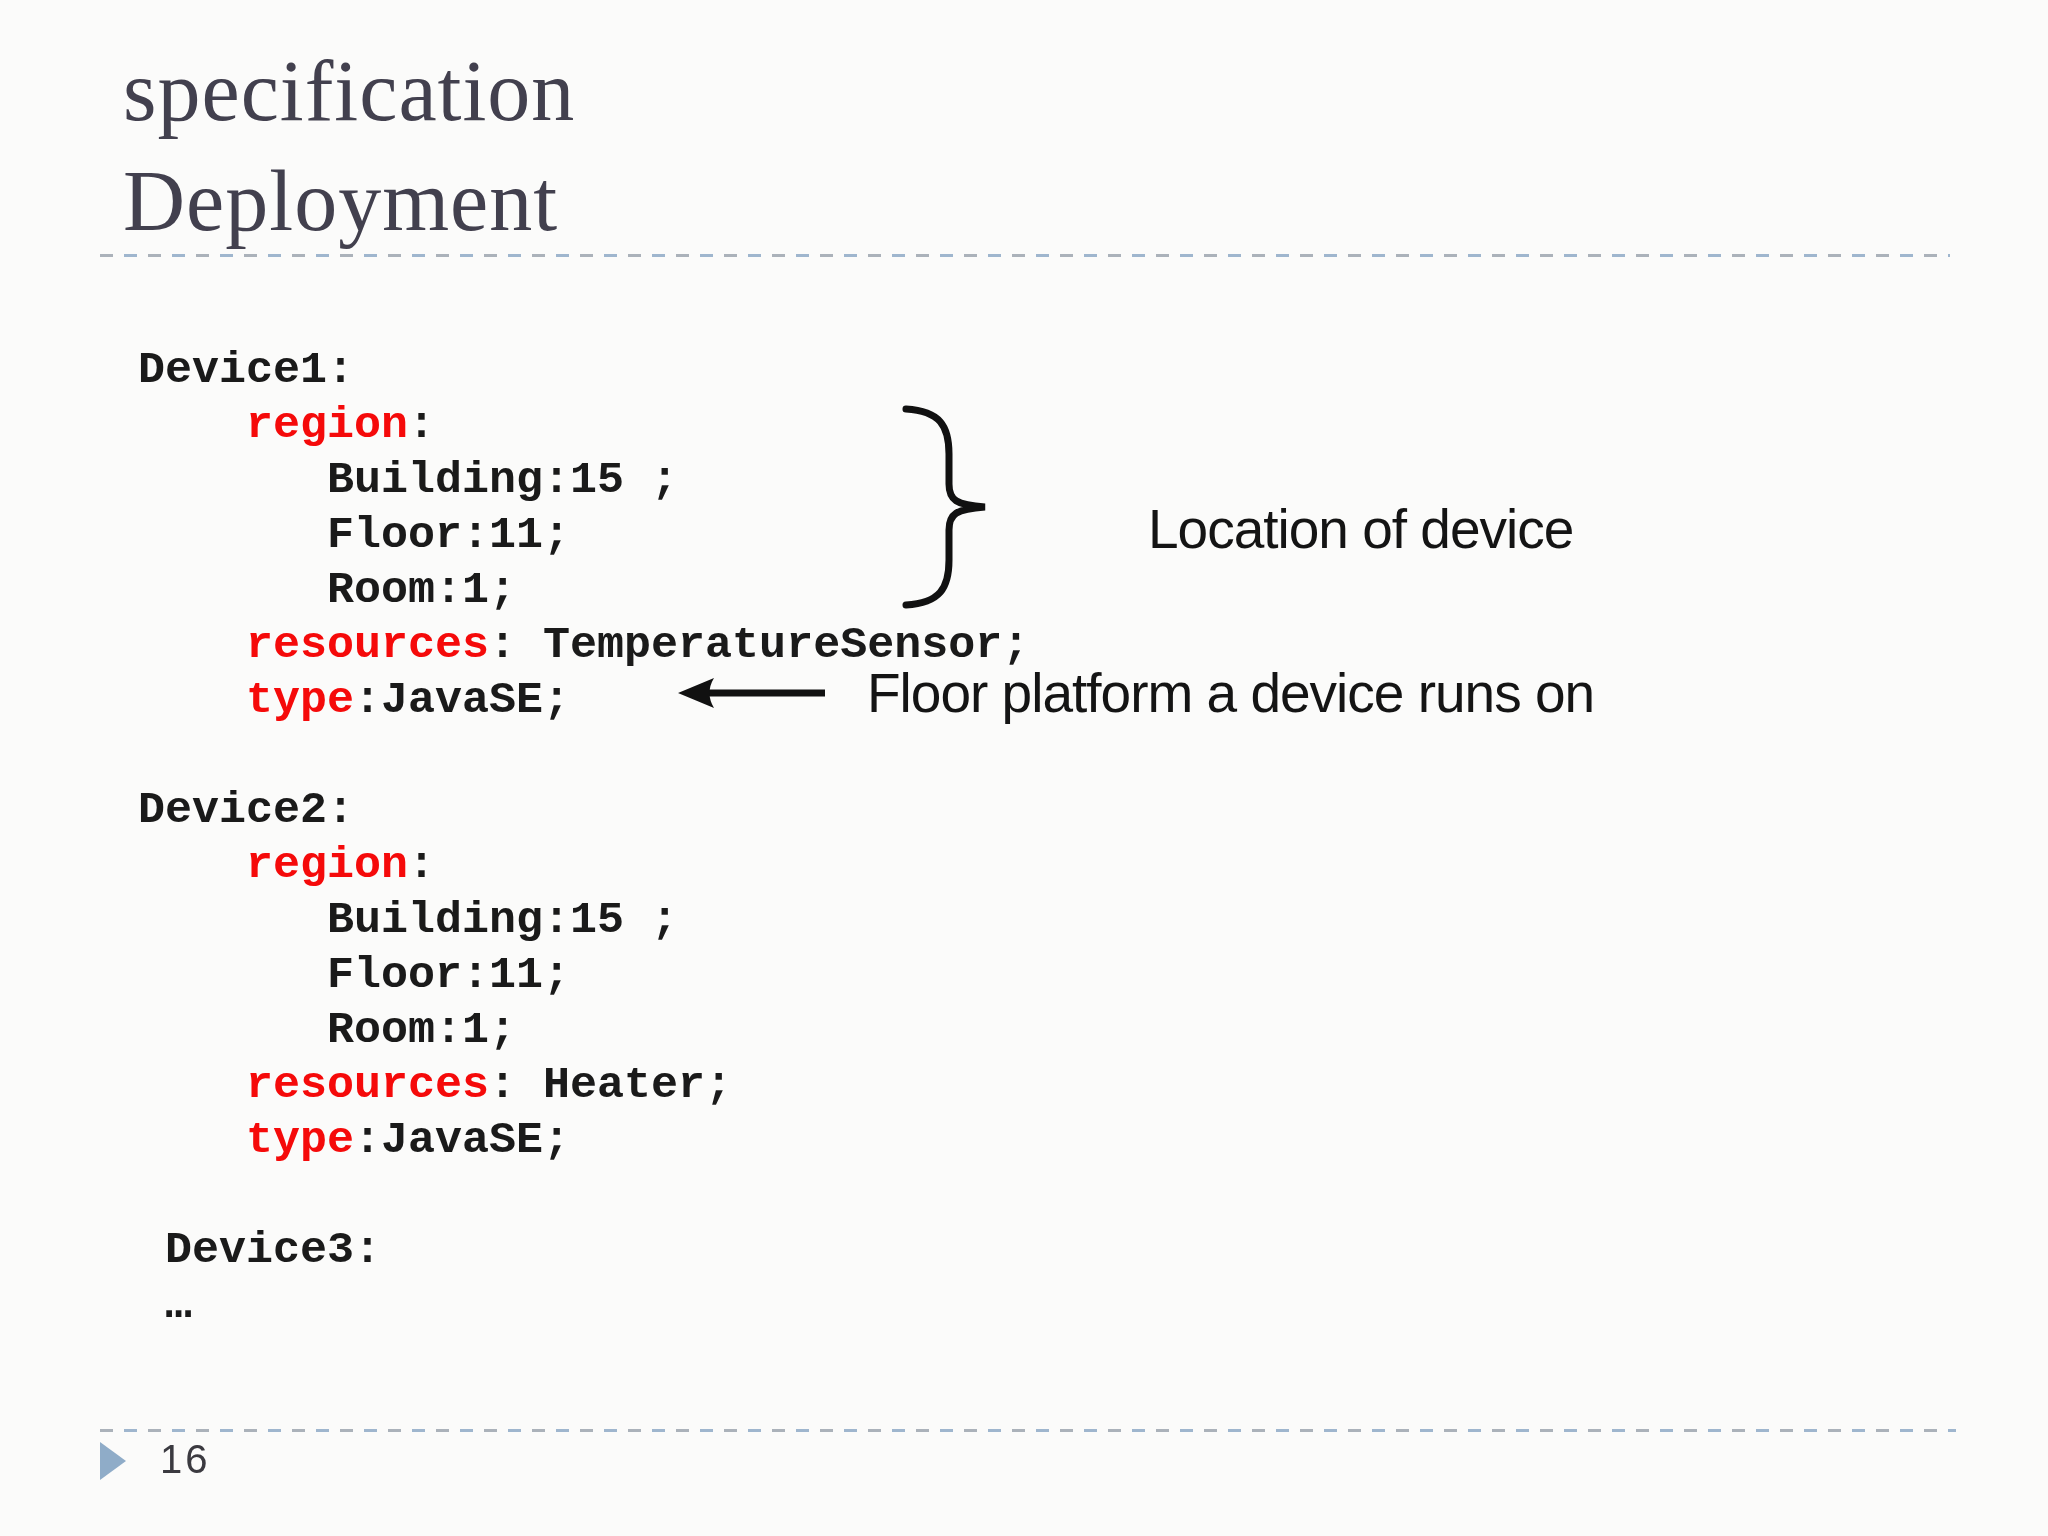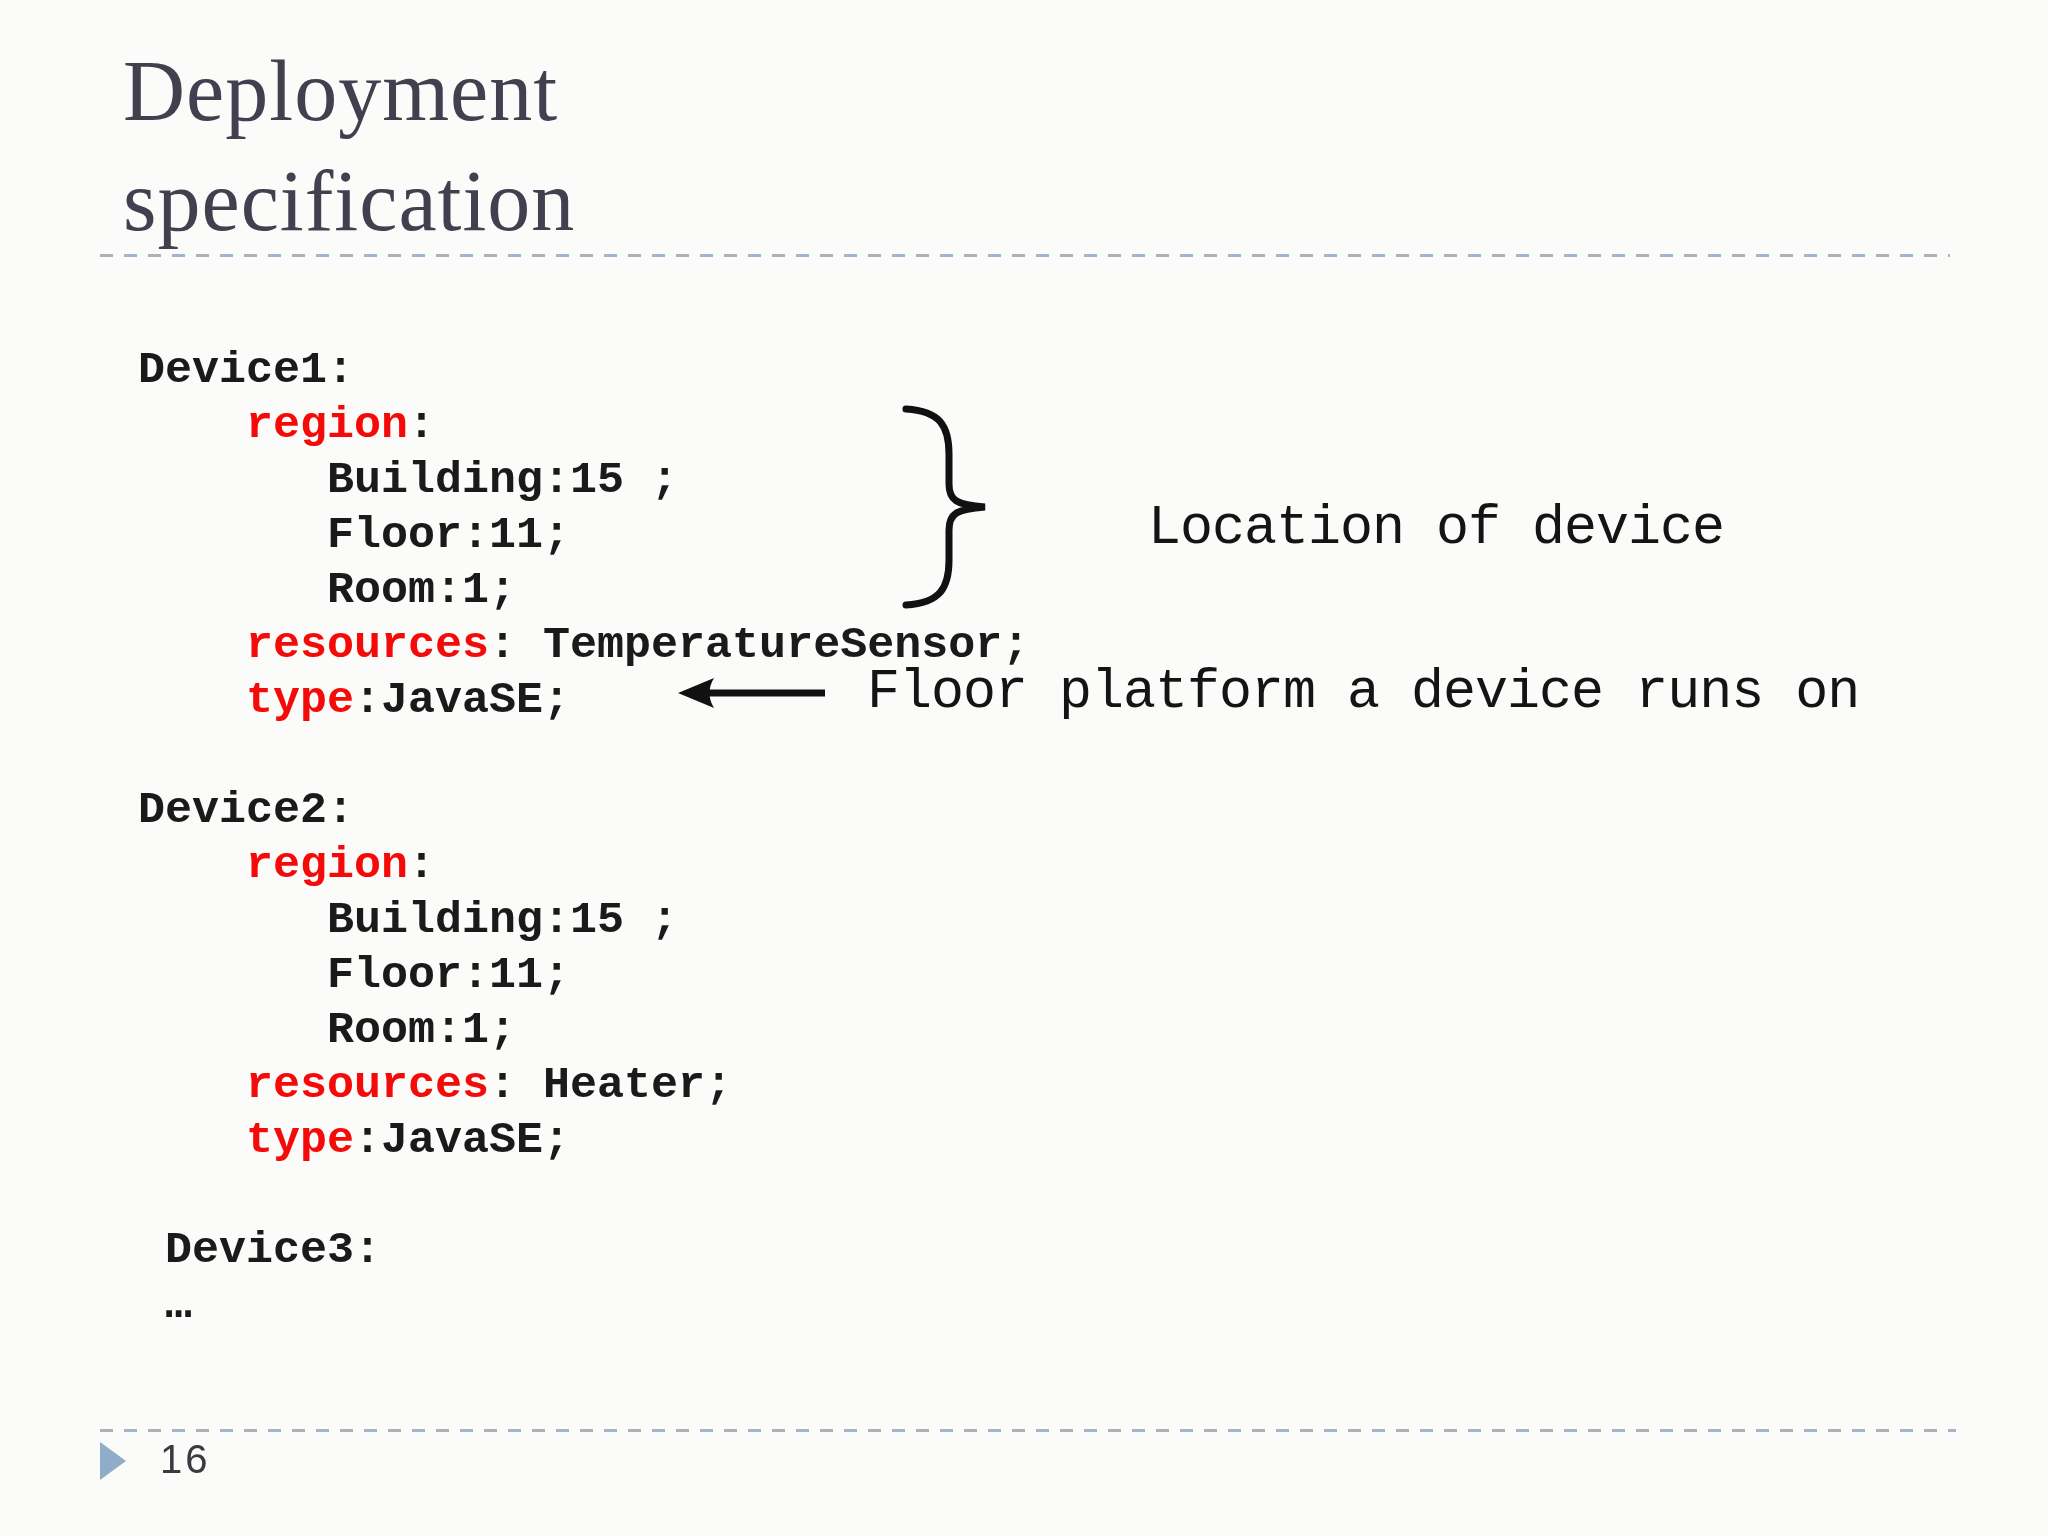--- a/index.html
+++ b/index.html
@@ -53,21 +53,21 @@
     line-height: 55px;
     color: var(--code, #1A1A1A);
     white-space: pre;
   }
   .code .kw { color: var(--kw, #F50A0A); }
   .code-line { height: 55px; }
 
   
   .ann {
     position: absolute;
-    font-family: Liberation Mono, monospace;
+    font-family: Liberation Sans, sans-serif;
     font-weight: 400;
     font-size: 55px;
     line-height: 58px;
     color: var(--ann, #141414);
     letter-spacing: -1px;
     white-space: nowrap;
   }
   .ann-location { left: 1148px; top: 500px; }
   .ann-type     { left: 867px;  top: 664px; }
 
@@ -94,22 +94,22 @@
     color: #3B3A40;
     letter-spacing: 3px;
   }
 </style>
 </head>
 <body>
 
 <div class="slide" style="--bg: #FBFBFA; --title: #42404E; --code: #1A1A1A; --kw: #F50A0A; --ann: #141414; --ruleGray: #ABB2BA; --ruleBlue: #9FB6CE; --tri: #8FACC8;">
 
   <div class="title">
+    <div>specification</div>
     <div>Deployment</div>
-    <div>specification</div>
   </div>
 
   <div class="rule rule-top"></div>
 
   <pre class="code" id="code-block"><div class="code-line"><span>Device1:</span></div><div class="code-line"><span>    </span><span class="kw">region</span><span>:</span></div><div class="code-line"><span>       Building:15 ;</span></div><div class="code-line"><span>       Floor:11;</span></div><div class="code-line"><span>       Room:1;</span></div><div class="code-line"><span>    </span><span class="kw">resources</span><span>: TemperatureSensor;</span></div><div class="code-line"><span>    </span><span class="kw">type</span><span>:JavaSE;</span></div><div class="code-line"> </div><div class="code-line"><span>Device2:</span></div><div class="code-line"><span>    </span><span class="kw">region</span><span>:</span></div><div class="code-line"><span>       Building:15 ;</span></div><div class="code-line"><span>       Floor:11;</span></div><div class="code-line"><span>       Room:1;</span></div><div class="code-line"><span>    </span><span class="kw">resources</span><span>: Heater;</span></div><div class="code-line"><span>    </span><span class="kw">type</span><span>:JavaSE;</span></div><div class="code-line"> </div><div class="code-line"><span> Device3:</span></div><div class="code-line"><span> …</span></div></pre>
 
   <svg class="brace-svg" width="95" height="210" viewBox="0 0 95 210">
     <path d="M 8 7 C 42 9 51 24 51 52 L 51 82 C 51 98 58 103 87 105 C 58 107 51 112 51 128 L 51 158 C 51 186 42 201 8 203" fill="none" stroke="#111111" stroke-width="7" stroke-linecap="round"></path>
   </svg>
 

